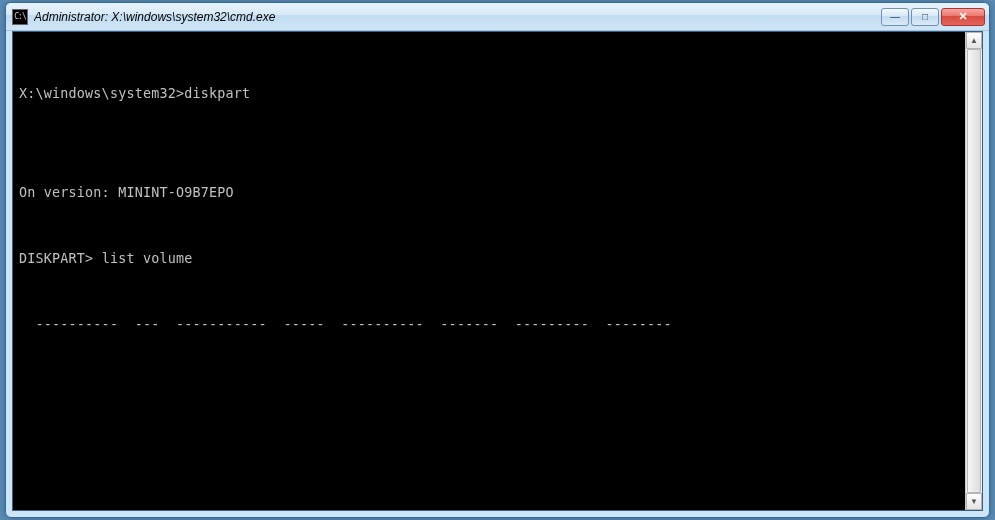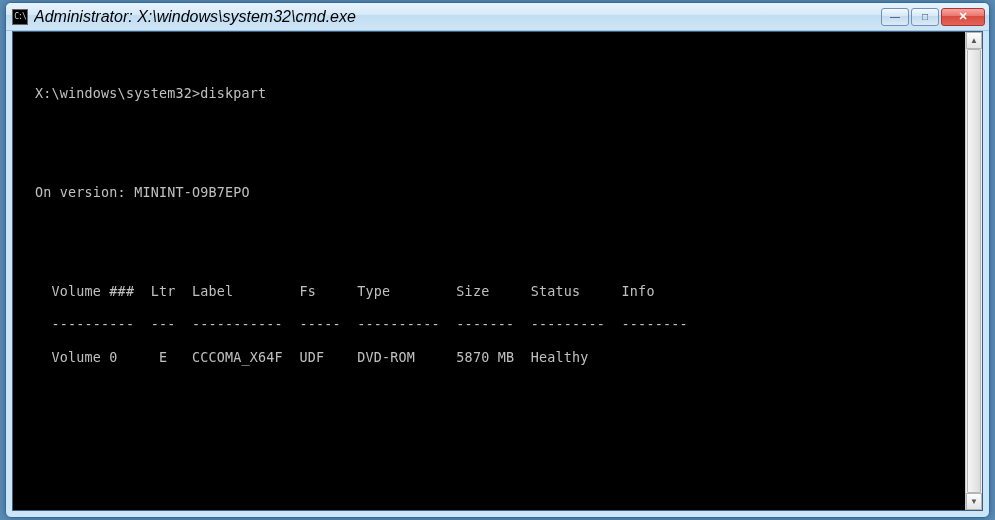--- a/index.html
+++ b/index.html
@@ -44,21 +44,21 @@
     justify-content: center;
     color: #ccc;
     font-size: 8px;
     font-family: Consolas, monospace;
     letter-spacing: -1px;
   }
   .titlebar .title {
     flex: 1;
     color: #000;
     font-style: italic;
-    font-size: 16px;
+    font-size: 12px;
     white-space: nowrap;
     overflow: hidden;
   }
   .win-controls {
     display: flex;
     gap: 2px;
   }
   .win-btn {
     width: 28px;
     height: 18px;
@@ -121,21 +121,21 @@
     left: 1px; right: 1px;
     top: 0;
     height: 100%;
     background: linear-gradient(to right, #f6f6f6, #dcdcdc);
     border: 1px solid #b5b5b5;
     border-radius: 1px;
   }
   .terminal {
     position: absolute;
     left: 0; top: 0; right: 17px; bottom: 0;
-    padding: 4px 22px;
+    padding: 4px 6px;
     font-family: Consolas, "Lucida Console", monospace;
     font-size: 13.4px;
     line-height: 16.5px;
     color: #c0c0c0;
     white-space: pre;
     overflow: hidden;
     letter-spacing: 0.2px;
   }
   .line { white-space: pre; }
   .blank { height: 16.5px; }
@@ -160,24 +160,23 @@
     </div>
   </div>
   <div class="client">
     <div class="terminal">
 <div class="blank"></div>
 <div class="line"><span>X:\windows\system32&gt;</span><span>diskpart</span></div>
 <div class="blank"></div>
 <div class="blank"></div>
 <div class="line">On version: MININT-O9B7EPO</div>
 <div class="blank"></div>
-<div class="blank"></div>
-<div class="line">  Volume ###  Ltr  Label        Fs     Type        Size     Status     Info</div>
+<div class="line"><span>DISKPART&gt;</span> <span>list volume</span></div>
+<div class="blank"></div>
 <div class="line">  ----------  ---  -----------  -----  ----------  -------  ---------  --------</div>
-<div class="line">  Volume 0     E   CCCOMA_X64F  UDF    DVD-ROM     5870 MB  Healthy</div>
 
 
 
 
 
 
 
 
 
 

